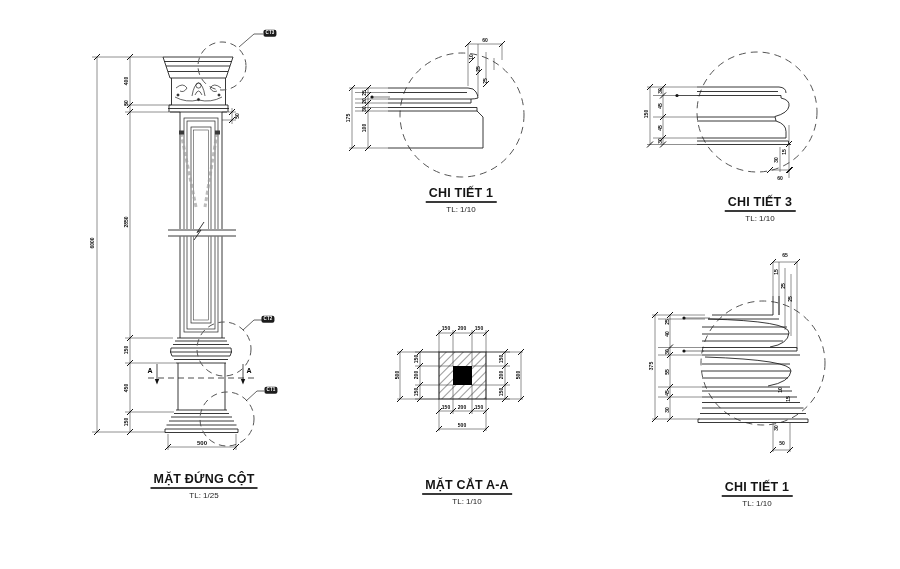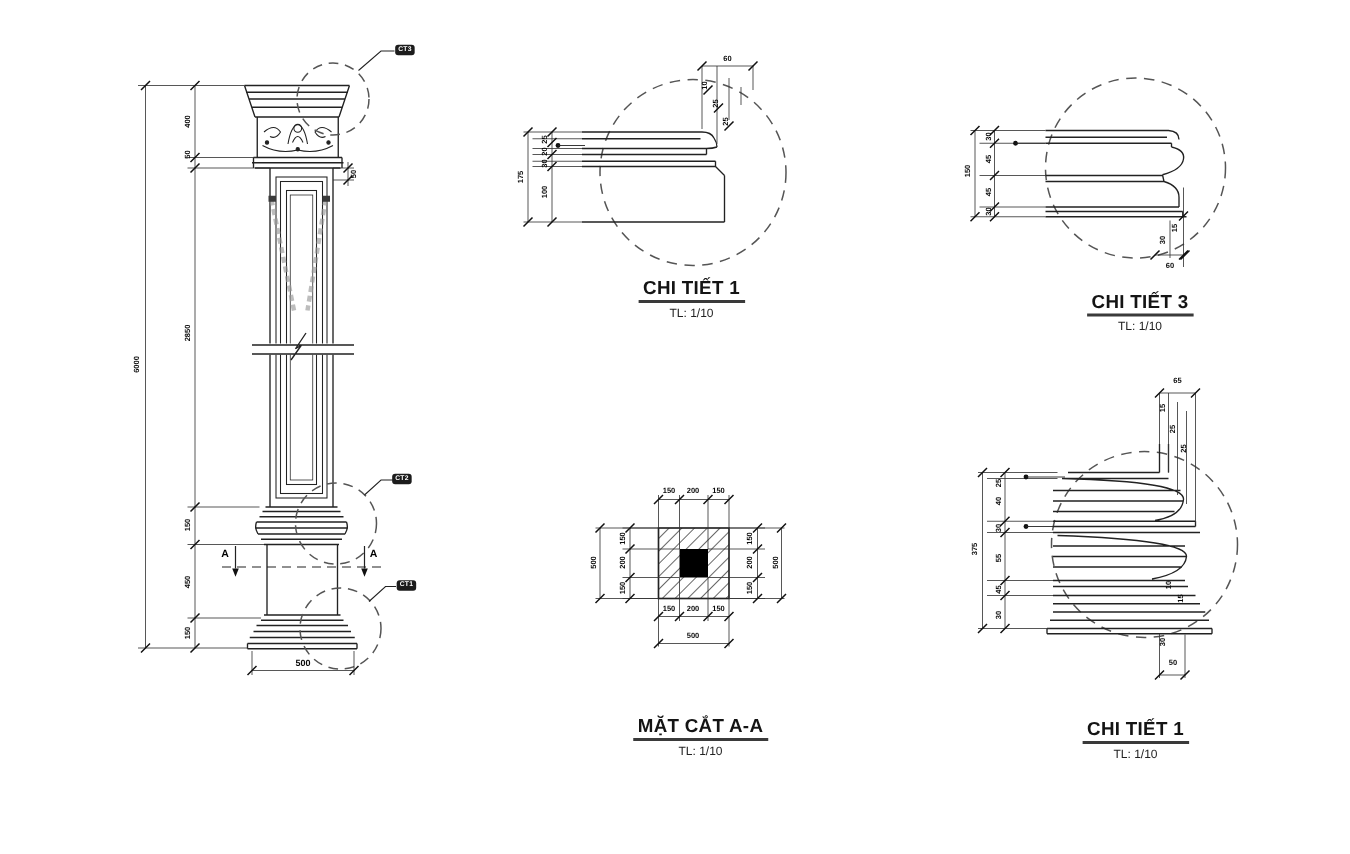--- a/index.html
+++ b/index.html
@@ -238,20 +238,24 @@
   <span class="dim" style="left:785px;top:255px">65</span>
   <span class="dim r" style="left:776px;top:272px">15</span>
   <span class="dim r" style="left:783px;top:286px">25</span>
   <span class="dim r" style="left:790px;top:299px">25</span>
   <span class="dim r" style="left:780px;top:390px">10</span>
   <span class="dim r" style="left:788px;top:399px">15</span>
   <span class="dim r" style="left:776px;top:428px">30</span>
   <span class="dim" style="left:782px;top:443px">50</span>
 </div>
 
+<div class="ttl" style="left:204px;top:469px">
+  <div class="t">MẶT ĐỨNG CỘT</div>
+  <div class="s">TL: 1/25</div>
+</div>
 <div class="ttl" style="left:461px;top:183px">
   <div class="t">CHI TIẾT 1</div>
   <div class="s">TL: 1/10</div>
 </div>
 <div class="ttl" style="left:760px;top:192px">
   <div class="t">CHI TIẾT 3</div>
   <div class="s">TL: 1/10</div>
 </div>
 <div class="ttl" style="left:467px;top:475px">
   <div class="t">MẶT CẮT A-A</div>

